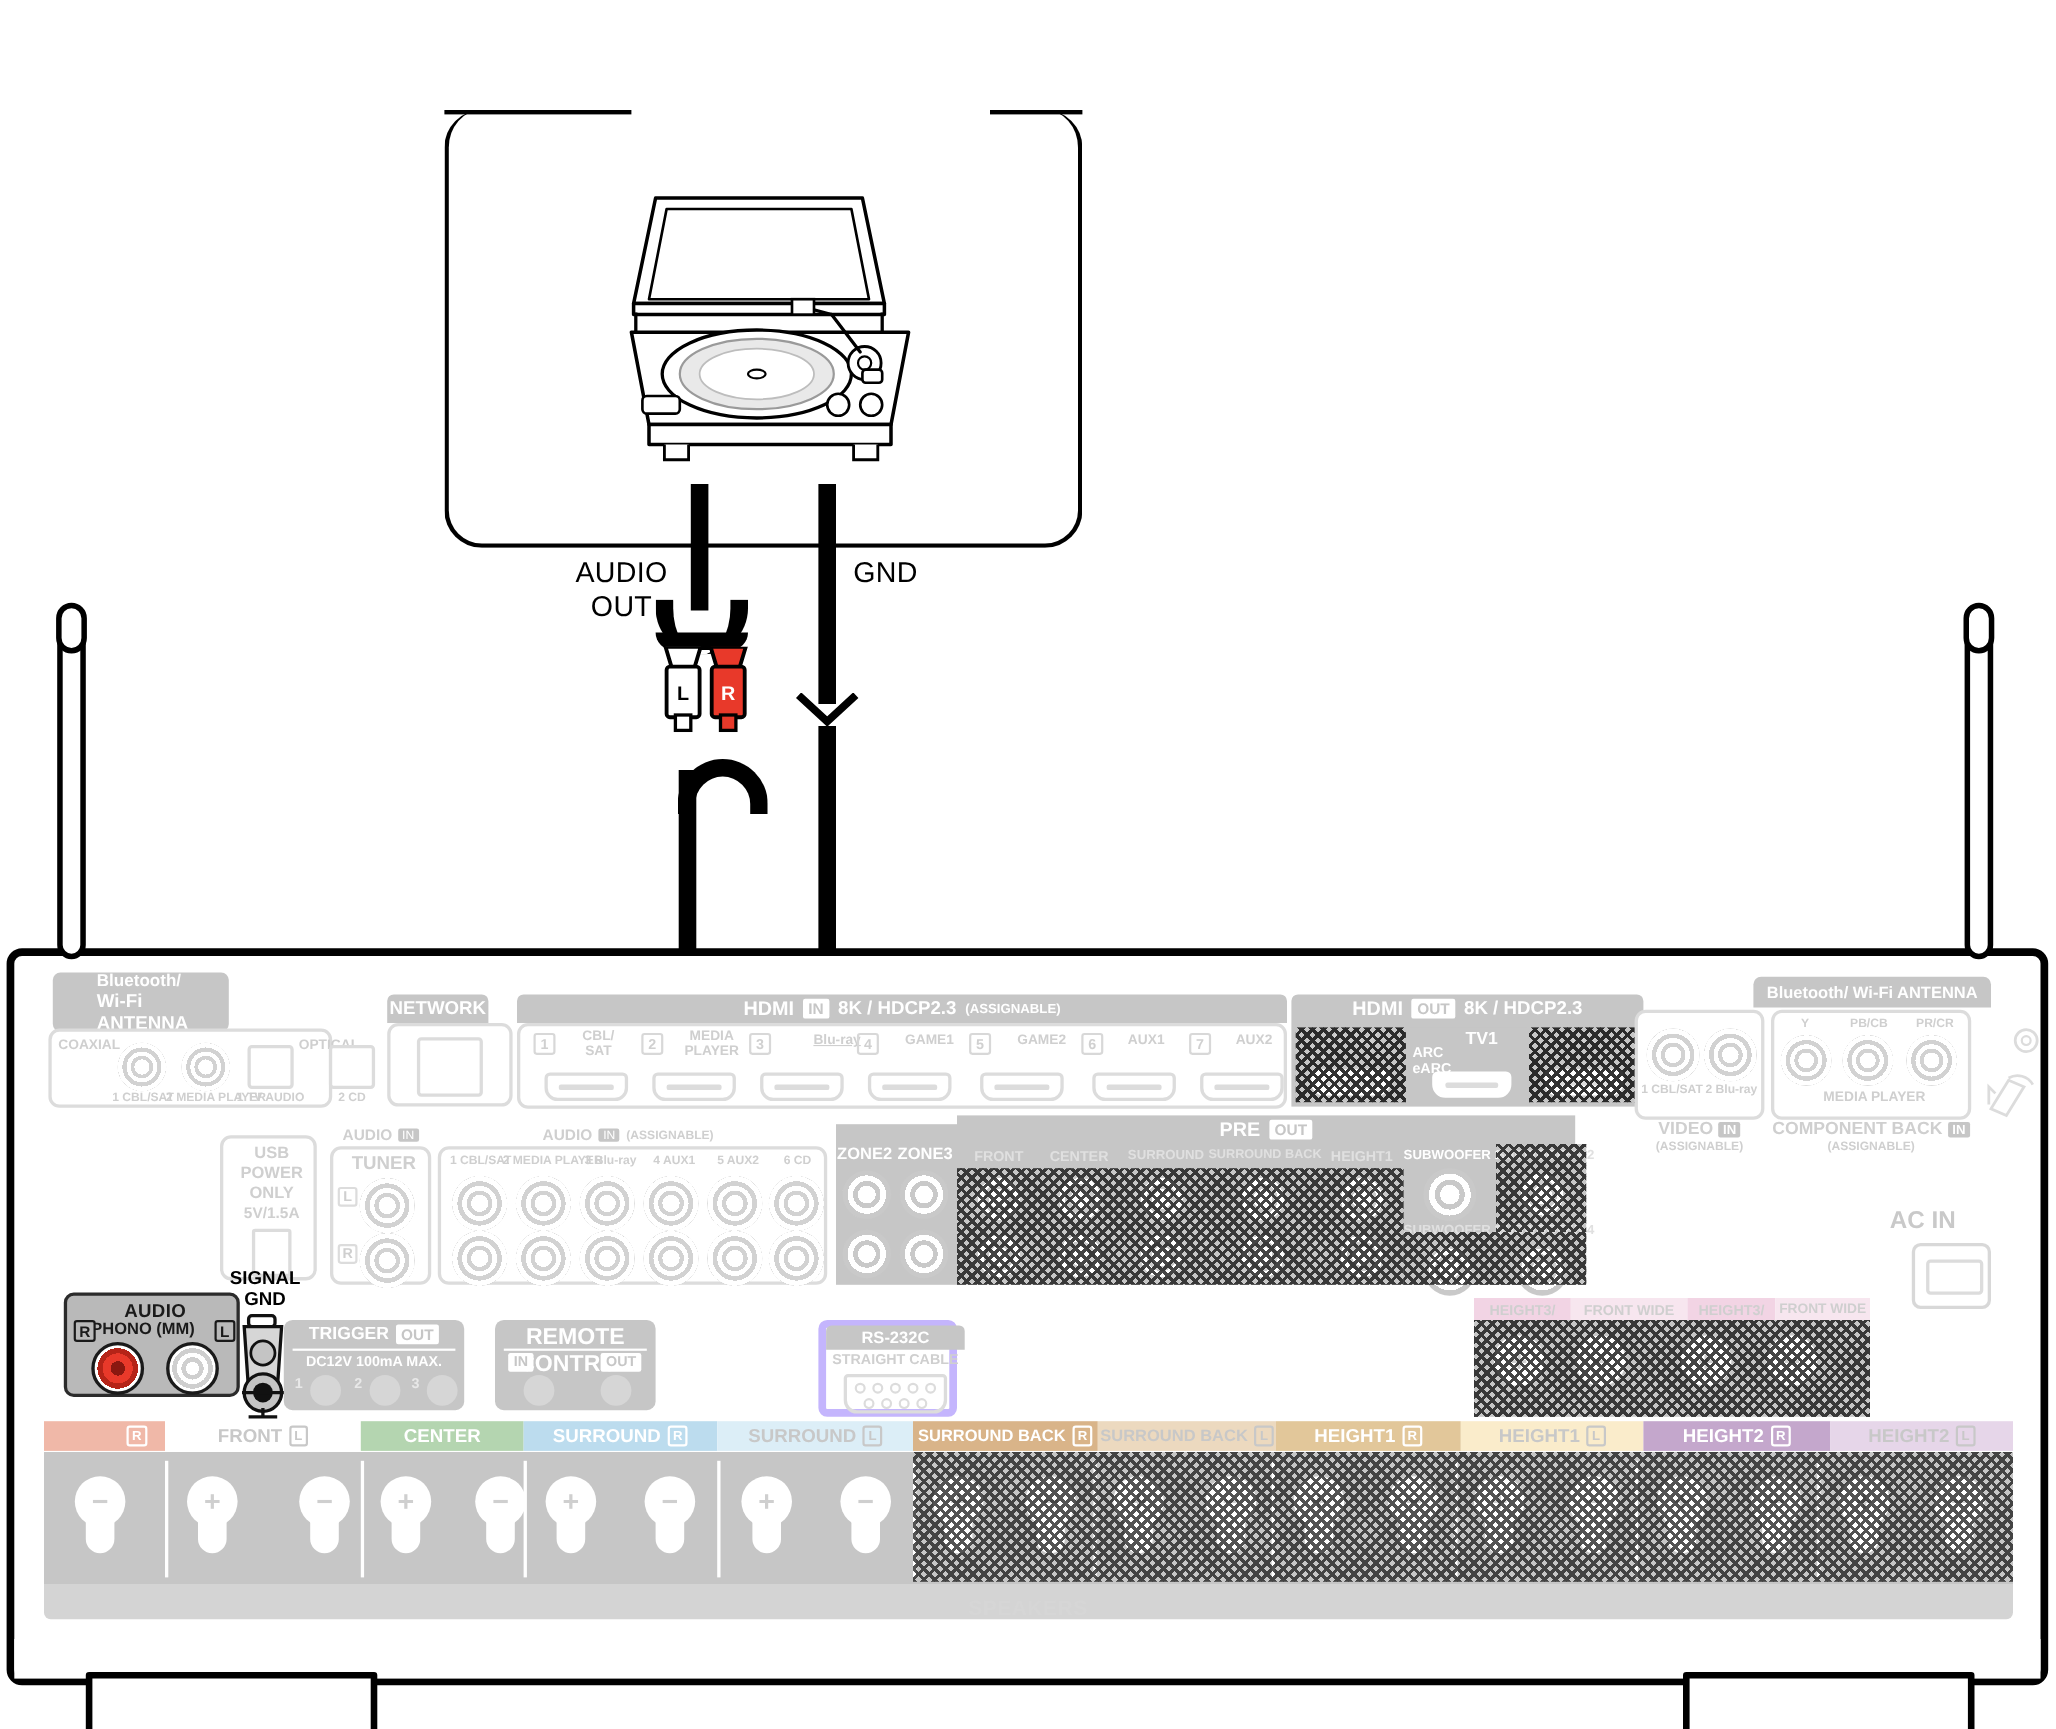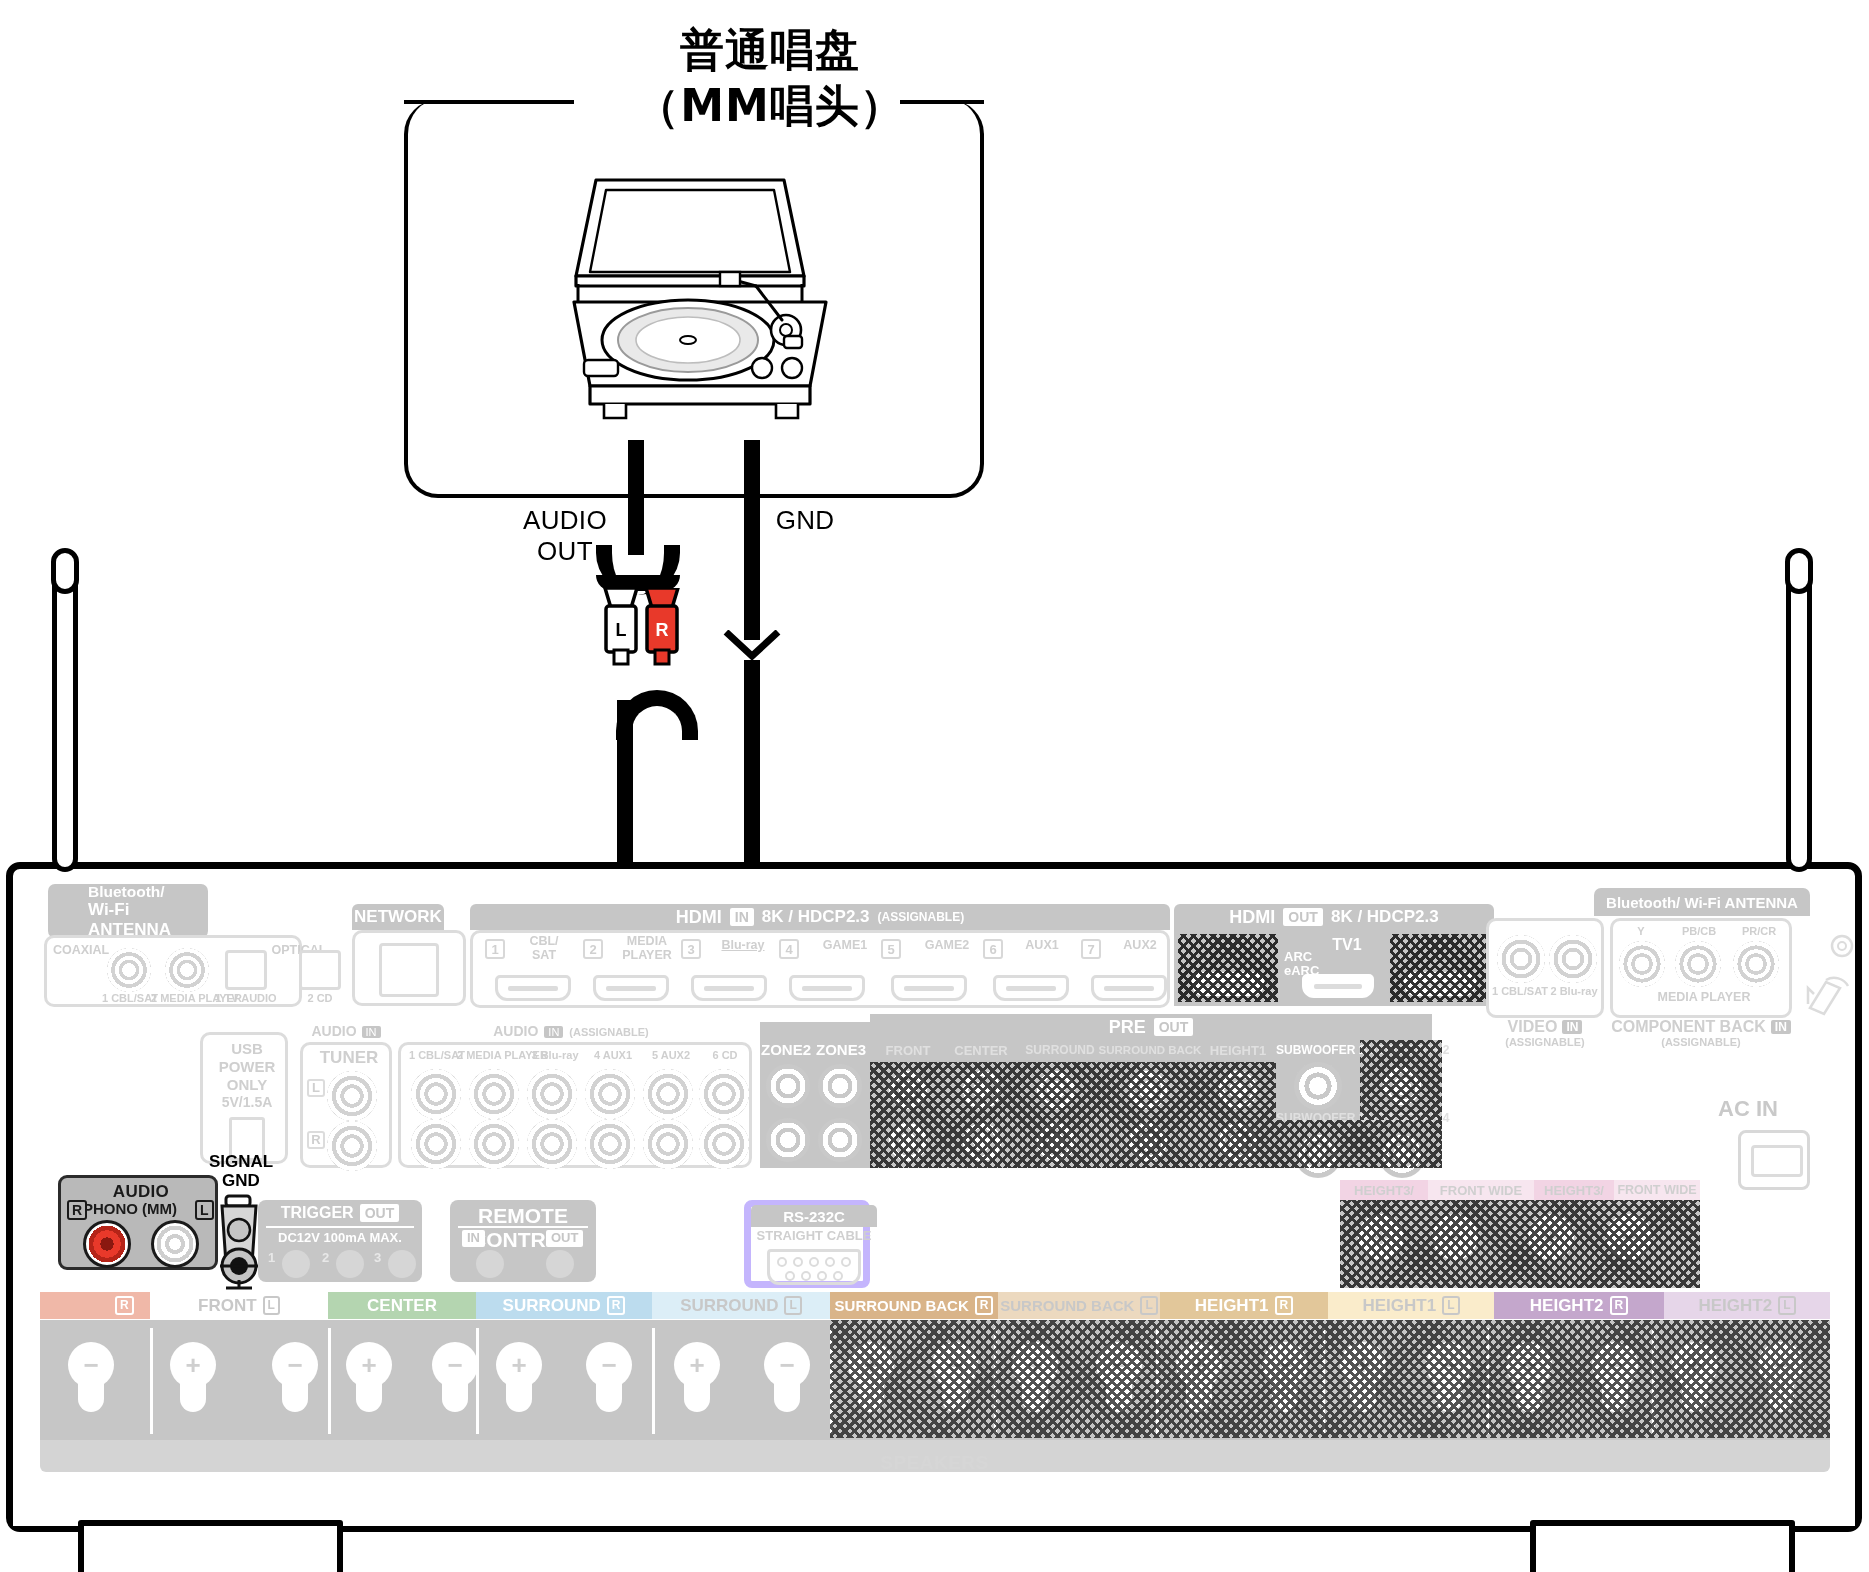--- a/index.html
+++ b/index.html
@@ -211,24 +211,20 @@
   #spk-bottom-bar {
     left: 40px; top: 1440px; width: 1790px; height: 32px;
     background: #d4d4d4; border-radius: 0 0 6px 6px;
   }
 </style>
 </head>
 <body>
 
 <div id="stage">
 
-  <div class="abs" id="title">
-    <div>普通唱盘</div>
-    <div>（MM唱头）</div>
-  </div>
 
   <div class="abs" id="bracket"></div>
   <div class="abs" id="bracket-top-l"></div>
   <div class="abs" id="bracket-top-r"></div>
 
   <div class="abs" id="turntable">
     <svg width="280" height="290" viewBox="0 0 280 290">
 
       <g fill="#ffffff" stroke="#000" stroke-width="3.2" stroke-linejoin="round">
         <path d="M16 108 L36 12 L224 12 L244 108 Z"></path>
@@ -374,21 +370,21 @@
     <div class="lbl lbl-sm abs" style="left:38px; top:2px; width:66px; white-space:pre-line;">CBL/
 SAT</div>
     <div class="hdmi abs" style="left:22px; top:42px; width:76px; height:26px;"></div>
 
     <div class="numbox abs" style="left:110px; top:6px;">2</div>
     <div class="lbl lbl-sm abs" style="left:136px; top:2px; width:76px; white-space:pre-line;">MEDIA
 PLAYER</div>
     <div class="hdmi abs" style="left:120px; top:42px; width:76px; height:26px;"></div>
 
     <div class="numbox abs" style="left:208px; top:6px;">3</div>
-    <div class="lbl lbl-sm abs" style="left:232px; top:6px; width:76px;text-decoration:underline;">Blu-ray</div>
+    <div class="lbl lbl-sm abs" style="left:250px; top:6px; width:76px;text-decoration:underline;">Blu-ray</div>
     <div class="hdmi abs" style="left:218px; top:42px; width:76px; height:26px;"></div>
 
     <div class="numbox abs" style="left:306px; top:6px;">4</div>
     <div class="lbl lbl-sm abs" style="left:332px; top:6px; width:80px;">GAME1</div>
     <div class="hdmi abs" style="left:316px; top:42px; width:76px; height:26px;"></div>
 
     <div class="numbox abs" style="left:408px; top:6px;">5</div>
     <div class="lbl lbl-sm abs" style="left:434px; top:6px; width:80px;">GAME2</div>
     <div class="hdmi abs" style="left:418px; top:42px; width:76px; height:26px;"></div>
 

